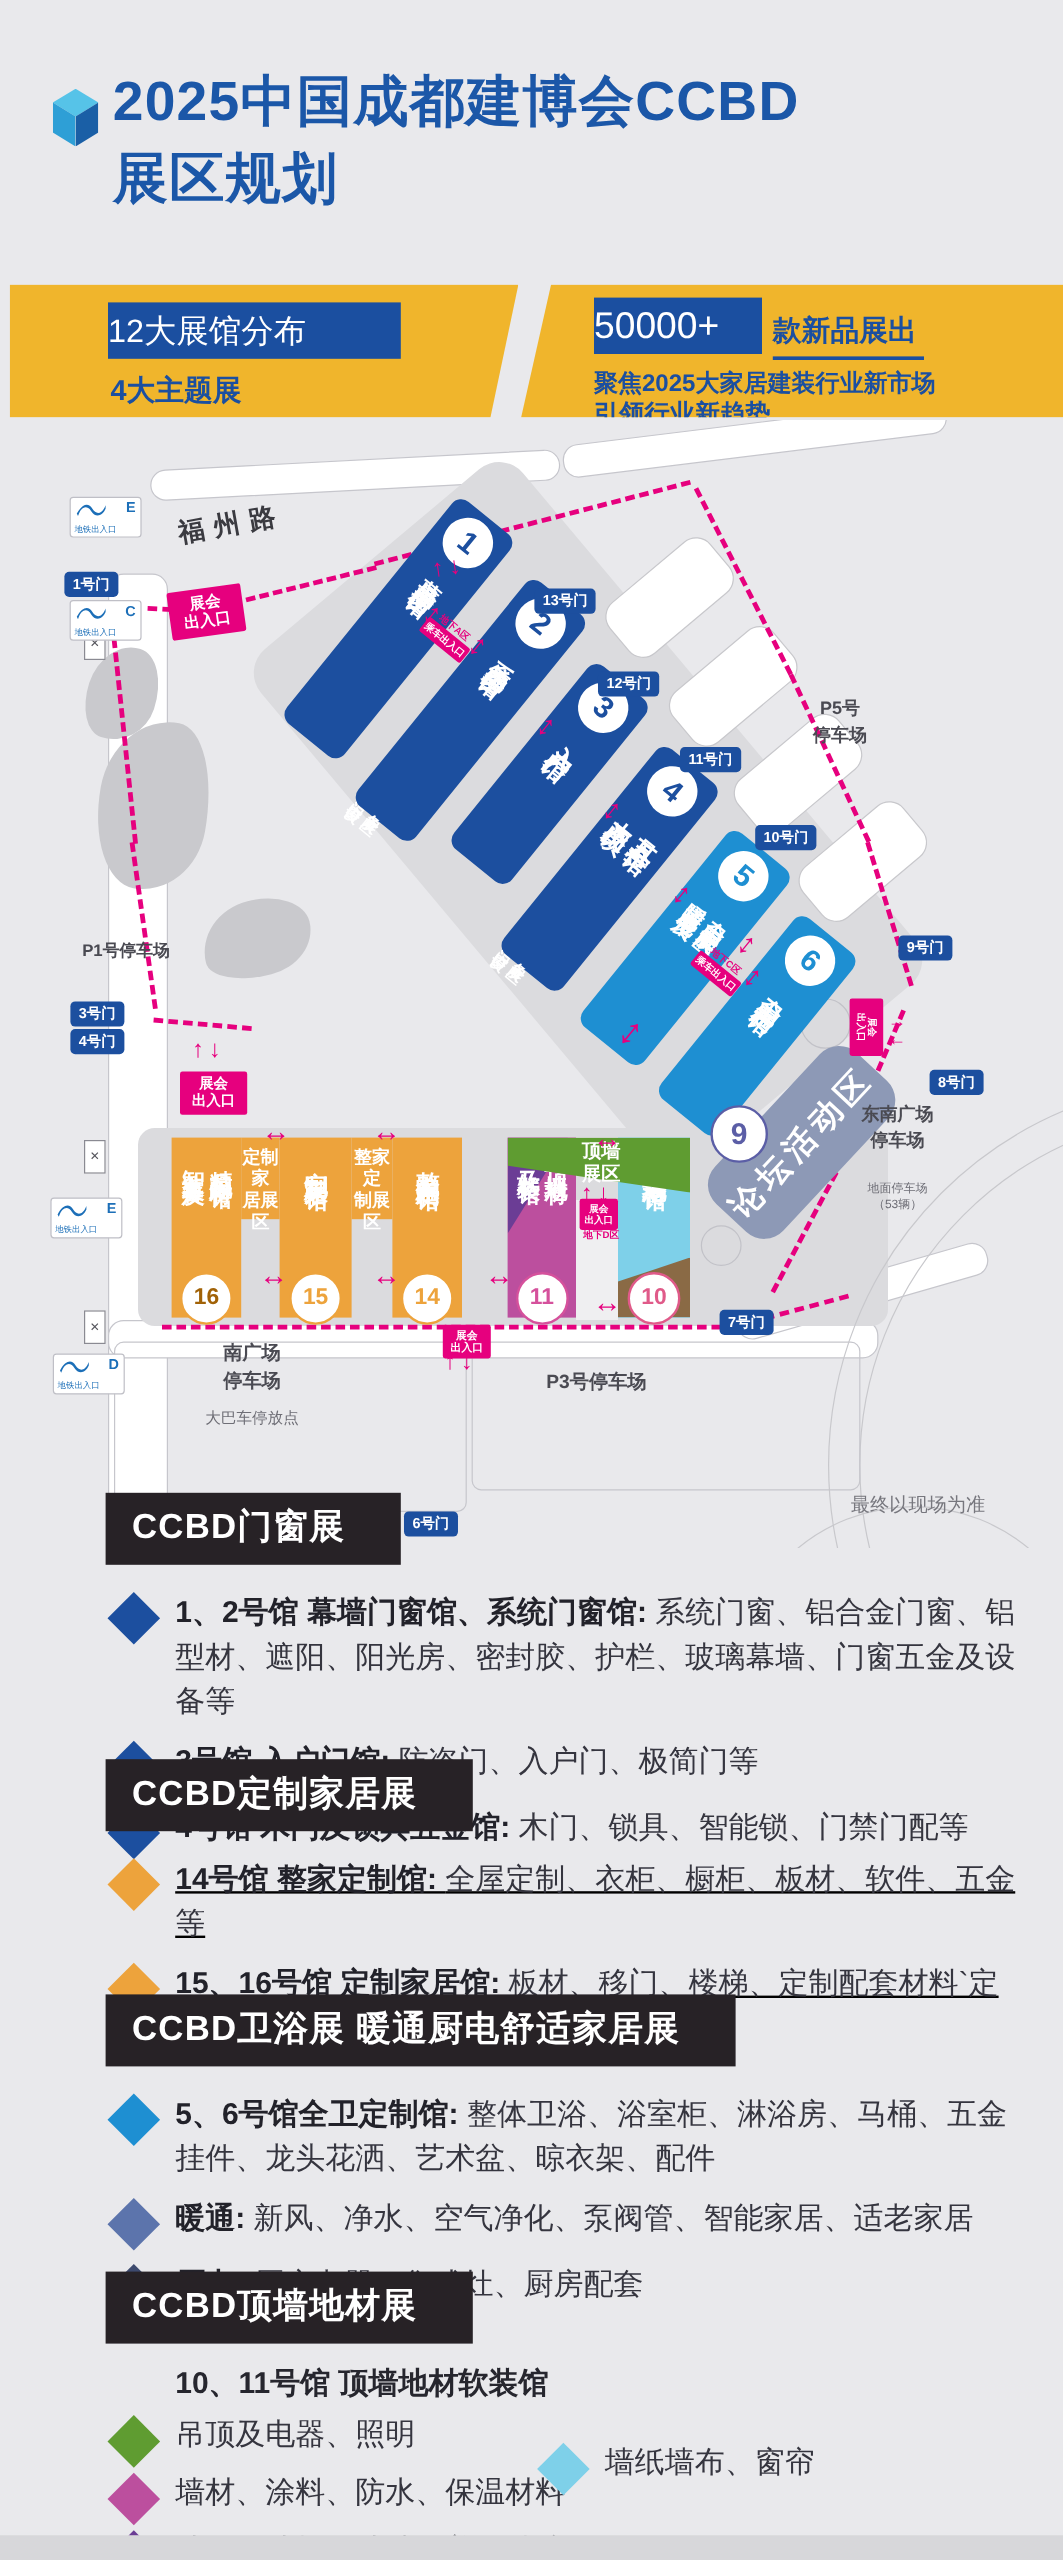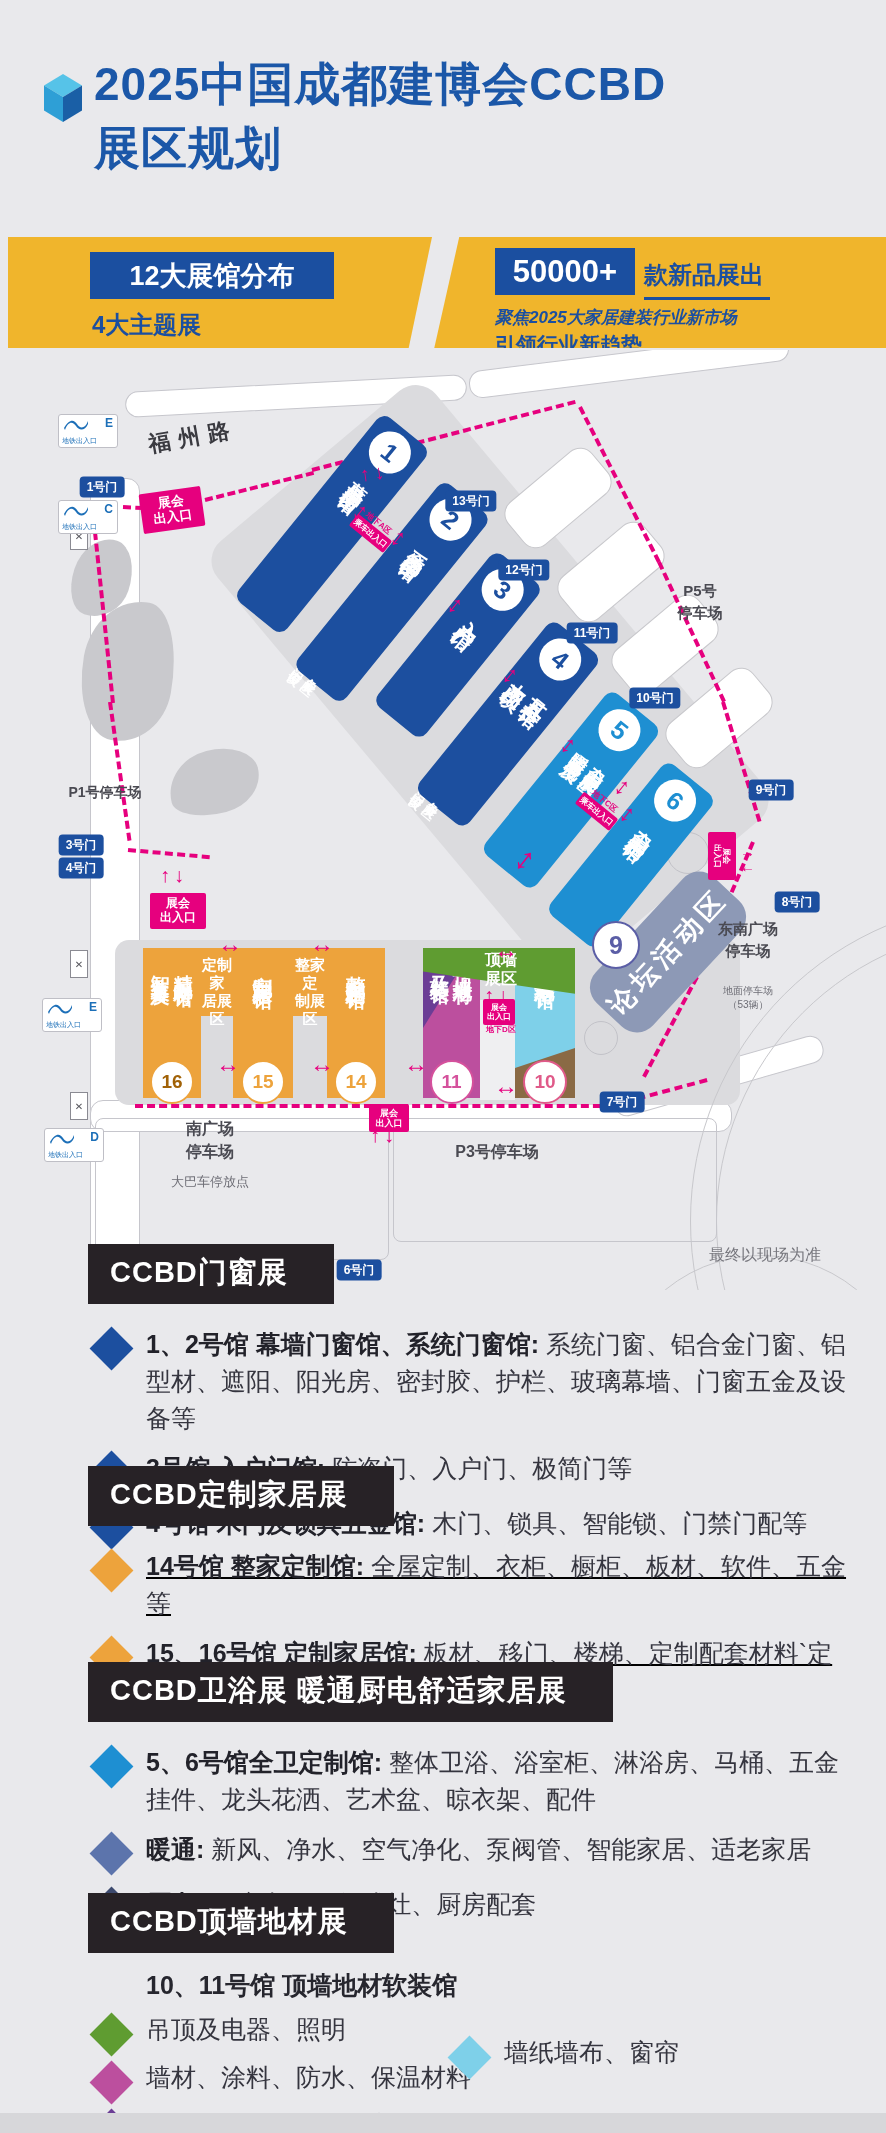--- a/index.html
+++ b/index.html
@@ -6,21 +6,21 @@
   #poster{position:relative;width:886px;height:2113px;margin:0 auto;background:#E9E9EC;overflow:hidden;
     font-family:"Liberation Sans","DejaVu Sans",sans-serif;}
   .abs{position:absolute;}
   
   #title{position:absolute;left:94px;top:52px;font-size:46px;font-weight:900;color:#1B57A8;line-height:64px;letter-spacing:1px;}
   .cube-face{position:absolute;}
   
   .ban{position:absolute;top:237px;height:111px;background:#F0B52C;}
   #ban-left{left:8px;width:424px;clip-path:polygon(0 0,100% 0,94.5% 100%,0 100%);}
   #ban-right{left:432px;width:454px;clip-path:polygon(6% 0,100% 0,100% 100%,0.5% 100%);}
-  .blue-box{position:absolute;background:#1B4FA0;color:#fff;font-weight:bold;display:flex;align-items:center;justify-content:center;}
+  .blue-box{position:absolute;background:#1B4FA0;color:#fff;font-weight:normal;display:flex;align-items:center;justify-content:flex-start;}
   .ban-blue-text{position:absolute;color:#1B4FA0;font-weight:bold;}
   
   #map{position:absolute;left:0;top:350px;width:886px;height:940px;overflow:hidden;}
   .road{position:absolute;background:#fff;border:1.5px solid #C6C6CC;border-radius:13px;}
   .outline{position:absolute;border:1.5px solid #C6C6CC;border-radius:8px;}
   .pad{position:absolute;width:54px;height:108px;border:1.5px solid #C8C8CC;border-radius:16px;background:#fff;}
   .arc{position:absolute;border:1.5px solid #C8C8CC;border-radius:50%;}
   .blob{position:absolute;background:#C9C9CD;}
   .dash{position:absolute;height:0;border-top:4px dashed #E6007E;transform-origin:left center;}
   .hallR{position:absolute;border-radius:10px;transform:rotate(39deg);}
@@ -69,21 +69,21 @@
     <div class="blue-box" style="left:82px;top:15px;width:244px;height:47px;font-size:27px;">
       <span>12大展馆分布</span>
     </div>
     <div class="ban-blue-text" style="left:84px;top:72px;font-size:24px;">4大主题展</div>
   </div>
   <div class="ban" id="ban-right">
     <div class="blue-box" style="left:63px;top:11px;width:140px;height:47px;font-size:31px;">
       <span>50000+</span>
     </div>
     <div class="ban-blue-text" style="left:212px;top:22px;font-size:24px;border-bottom:3px solid #1B4FA0;padding:0 6px 6px 0;">款新品展出</div>
-    <div class="ban-blue-text" style="left:63px;top:69px;font-size:17px;font-style:italic;">聚焦2025大家居建装行业新市场</div>
+    <div class="ban-blue-text" style="left:63px;top:69px;font-size:20px;">聚焦2025大家居建装行业新市场</div>
     <div class="ban-blue-text" style="left:63px;top:94px;font-size:21px;">引领行业新趋势</div>
   </div>
 
   <div id="map">
       <div class="road" style="position: absolute; left: 125px; top: 33px; width: 340px; height: 24px; transform: rotate(-3deg);"></div>
       <div class="road" style="position: absolute; left: 468px; top: 2px; width: 320px; height: 26px; transform: rotate(-7deg);"></div>
       <div class="road" style="position: absolute; left: 90px; top: 128px; width: 48px; height: 800px;"></div>
       <div class="road" style="position: absolute; left: 90px; top: 750px; width: 640px; height: 30px;"></div>
       <div class="road" style="position: absolute; left: 610px; top: 712px; width: 215px; height: 26px; transform: rotate(-16deg);"></div>
       <div style="position: absolute; left: 210px; top: 188px; width: 560px; height: 285px; background: rgb(219, 219, 222); border-radius: 26px; transform: rotate(50deg);"></div>
@@ -201,21 +201,21 @@
         <div style="position: absolute; left: 0px; top: 100px; width: 100%; height: 50px; background: rgb(138, 106, 69); clip-path: polygon(0px 40%, 100% 0px, 100% 100%, 0px 100%);"></div>
         <div class="cols" style="position: absolute; left: 0px; top: 12px; width: 100%;">
           <div class="vcol" style="font-size: 20px;">顶墙地材馆</div>
         </div>
         <div class="ncircle" style="position: absolute; left: 50%; bottom: -6px; top: auto; width: 40px; height: 40px; transform: translateX(-50%); font-size: 19px; color: rgb(224, 90, 137); border: 2px solid rgb(224, 90, 137);">10</div>
       </div>
       <div style="position: absolute; left: 480px; top: 650px; width: 35px; height: 100px; background: rgb(239, 239, 241);"></div>
       <div style="position: absolute; left: 423px; top: 598px; width: 152px; height: 52px; background: rgb(95, 156, 49); clip-path: polygon(0px 0px, 100% 0px, 100% 88%, 0px 45%);"></div>
       <div style="position: absolute; left: 475px; top: 600px; width: 52px; color: rgb(255, 255, 255); font-weight: bold; font-size: 16px; text-align: center; line-height: 19px; white-space: pre-line;">顶墙
 展区</div>
-      <div class="gate" style="position: absolute; left: 102px; top: 137px;">1号门</div>
+      <div class="gate" style="position: absolute; left: 76px; top: 137px;">1号门</div>
       <div class="gate" style="position: absolute; left: 471px; top: 151px;">13号门</div>
       <div class="gate" style="position: absolute; left: 524px; top: 220px;">12号门</div>
       <div class="gate" style="position: absolute; left: 592px; top: 283px;">11号门</div>
       <div class="gate" style="position: absolute; left: 655px; top: 348px;">10号门</div>
       <div class="gate" style="position: absolute; left: 771px; top: 440px;">9号门</div>
       <div class="gate" style="position: absolute; left: 797px; top: 552px;">8号门</div>
       <div class="gate" style="position: absolute; left: 622px; top: 752px;">7号门</div>
       <div class="gate" style="position: absolute; left: 81px; top: 495px;">3号门</div>
       <div class="gate" style="position: absolute; left: 81px; top: 518px;">4号门</div>
       <div class="gate" style="position: absolute; left: 200px; top: 918px;">5号门</div>

